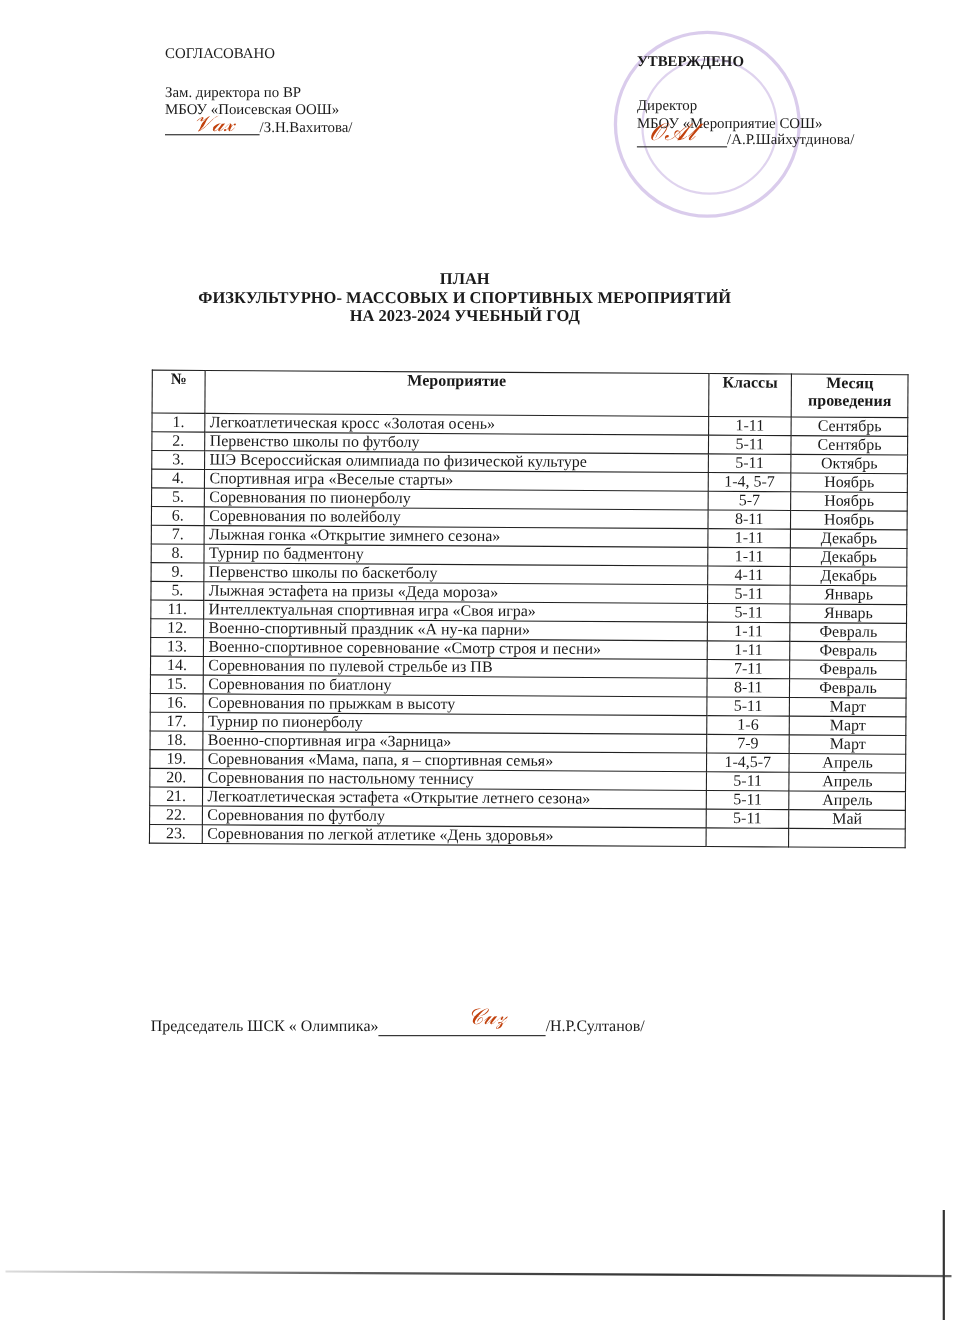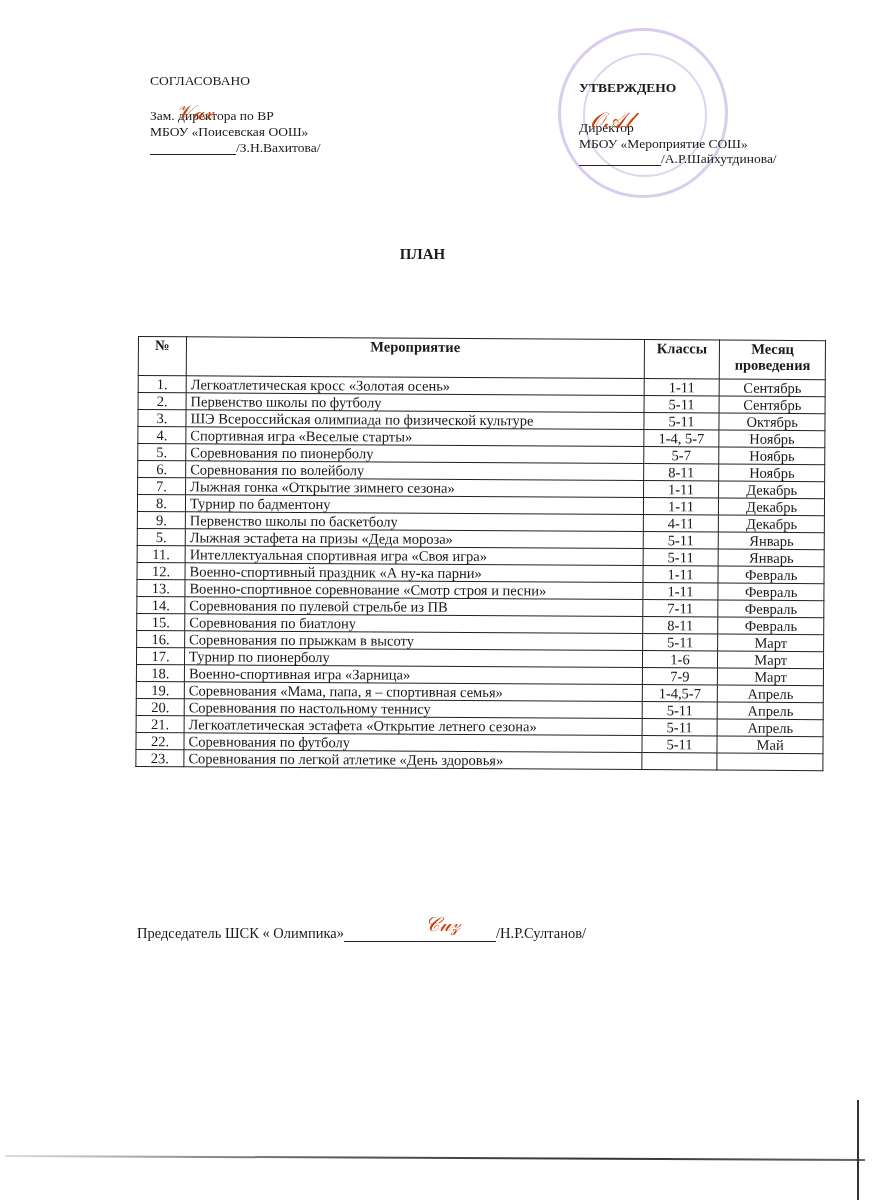--- a/index.html
+++ b/index.html
@@ -1,18 +1,18 @@
 <!DOCTYPE html>
 <html><head>
 <meta charset="utf-8">
 <style>
   html, body { margin: 0; padding: 0; background: #ffffff; }
   body { width: 873px; height: 1200px; position: relative; overflow: hidden;
          font-family: "Liberation Serif", "DejaVu Serif", serif; color: #1a1a1a; }
-  .abs { position: absolute; margin-top: 32px; }
+  .abs { position: absolute; }
   .hdr-text { font-size: 13.5px; line-height: 15px; white-space: nowrap; }
   .sigline { display: inline-block; border-bottom: 1px solid #222; vertical-align: bottom; }
   .stamp { position: absolute; left: 558px; top: 28px; width: 170px; height: 170px; border-radius: 50%;
            border: 3px solid rgba(150,110,200,0.35); box-sizing: border-box; }
   .stamp::after { content: ""; position: absolute; left: 22px; top: 22px; width: 120px; height: 120px;
            border-radius: 50%; border: 2px solid rgba(150,110,200,0.30); }
   .sig { position: absolute; font-family: "DejaVu Serif", serif; font-style: italic; color: #c2410c; }
   .title { position: absolute; left: 0; width: 845px; top: 246px; text-align: center;
            font-weight: bold; font-size: 15px; line-height: 17px; }
   .title div { white-space: nowrap; }
@@ -46,20 +46,22 @@
 <div class="abs hdr-text" style="left:579px; top:48px;font-weight:bold;">УТВЕРЖДЕНО</div>
 <div class="abs hdr-text" style="left:579px; top:88px;">Директор</div>
 <div class="abs hdr-text" style="left:579px; top:104px;">МБОУ «Мероприятие  СОШ»</div>
 <div class="abs hdr-text" style="left:579px; top:119px;">
   <span class="sigline" style="width:82px; height:14px;"></span><span>/А.Р.Шайхутдинова/</span>
 </div>
 <div class="sig" style="left:590px; top:108px; font-size:22px;">𝒪𝒜𝓁</div>
 
 <div class="title">
   <div>ПЛАН</div>
+  <div>ФИЗКУЛЬТУРНО- МАССОВЫХ И СПОРТИВНЫХ МЕРОПРИЯТИЙ</div>
+  <div>НА 2023-2024 УЧЕБНЫЙ ГОД</div>
 </div>
 
 <table class="plan">
   <thead>
     <tr>
       <th class="c-num">№</th>
       <th class="c-event">Мероприятие</th>
       <th class="c-grade">Классы</th>
       <th class="c-month">Месяц проведения</th>
     </tr>

